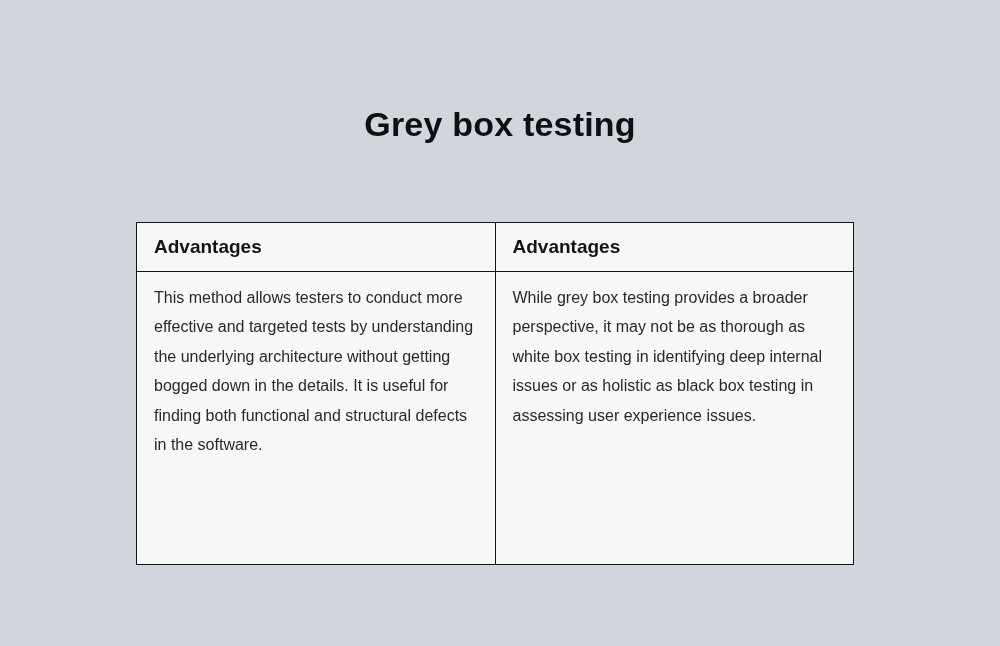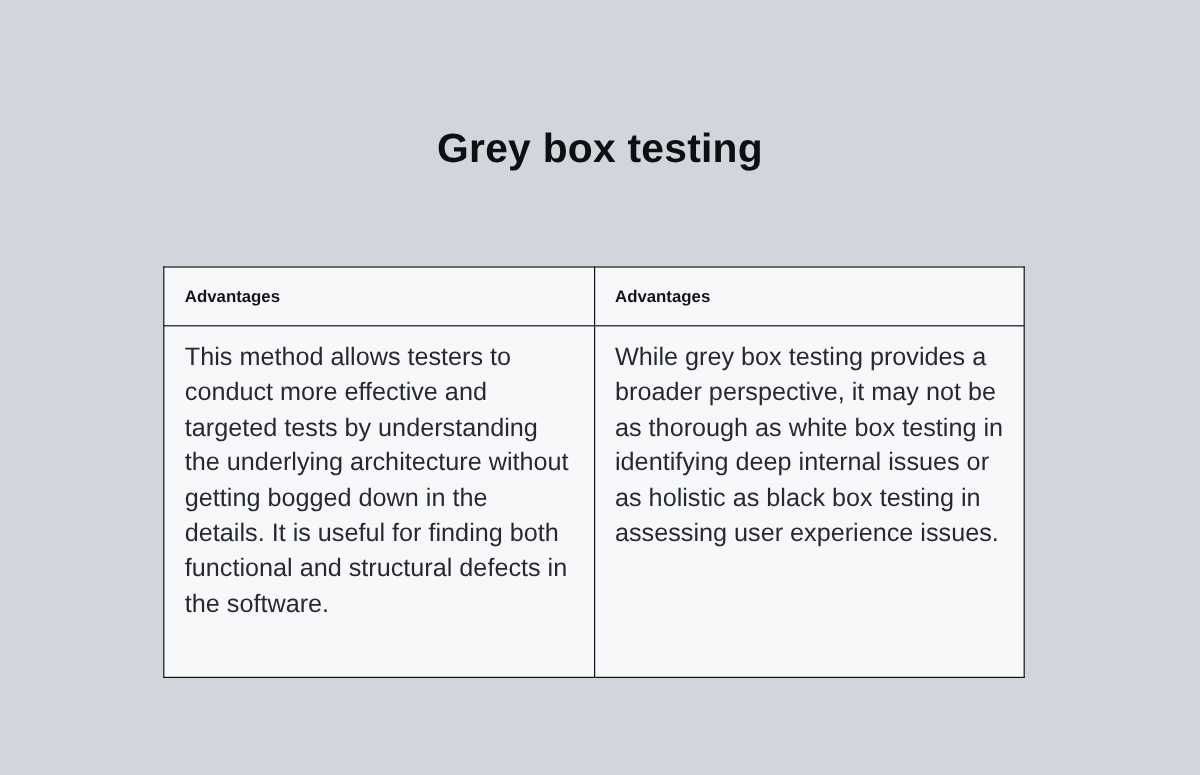--- a/index.html
+++ b/index.html
@@ -39,28 +39,28 @@
   table.compare td {
     border: 1px solid #111317;
     width: 50%;
     box-sizing: border-box;
   }
   table.compare th {
     height: 49px;
     text-align: left;
     vertical-align: middle;
     padding: 0 16px 0 17px;
-    font-size: 14px;
+    font-size: 19px;
     font-weight: 700;
     color: #121417;
   }
   table.compare td {
     vertical-align: top;
     padding: 11px 16px 18px 17px;
-    font-size: 21px;
+    font-size: 16px;
     line-height: 29.4px;
     color: #27292d;
   }
 </style>
 </head>
 <body>
 
 <div class="page">
   <h1 class="title">Grey box testing</h1>
 

